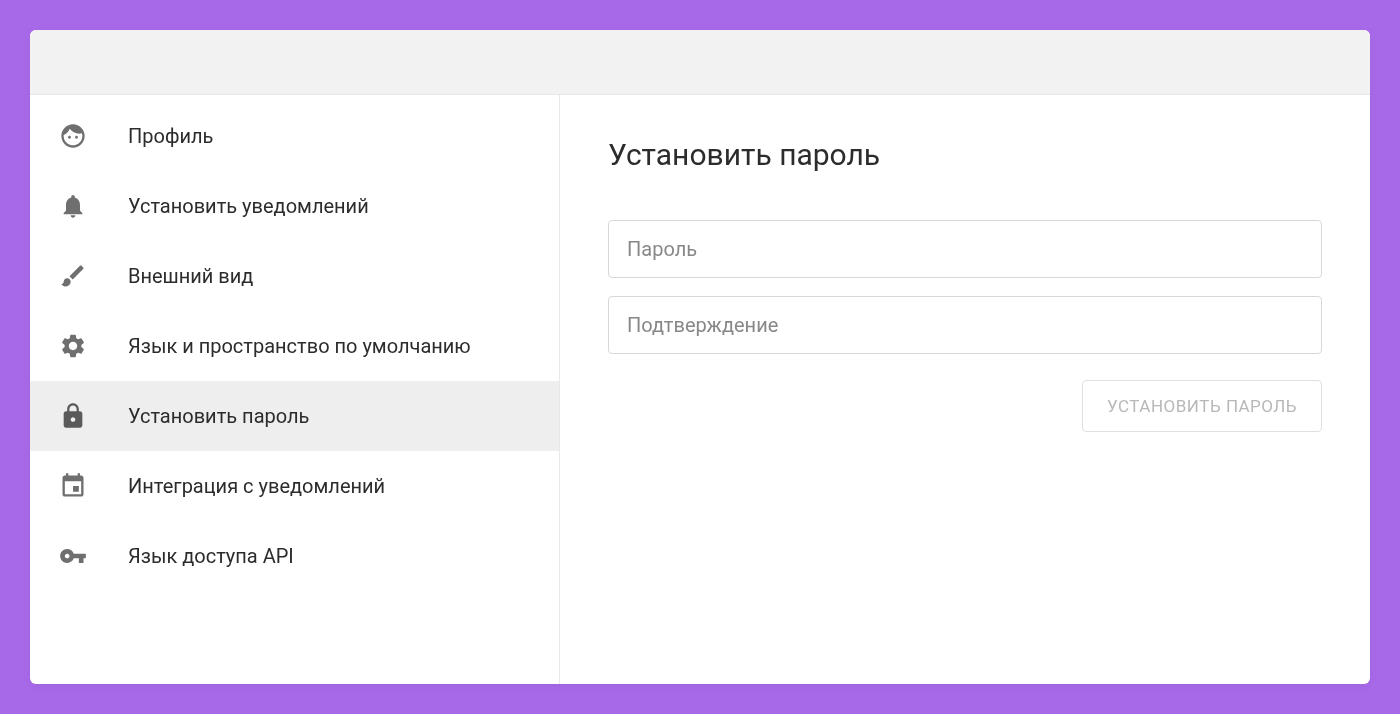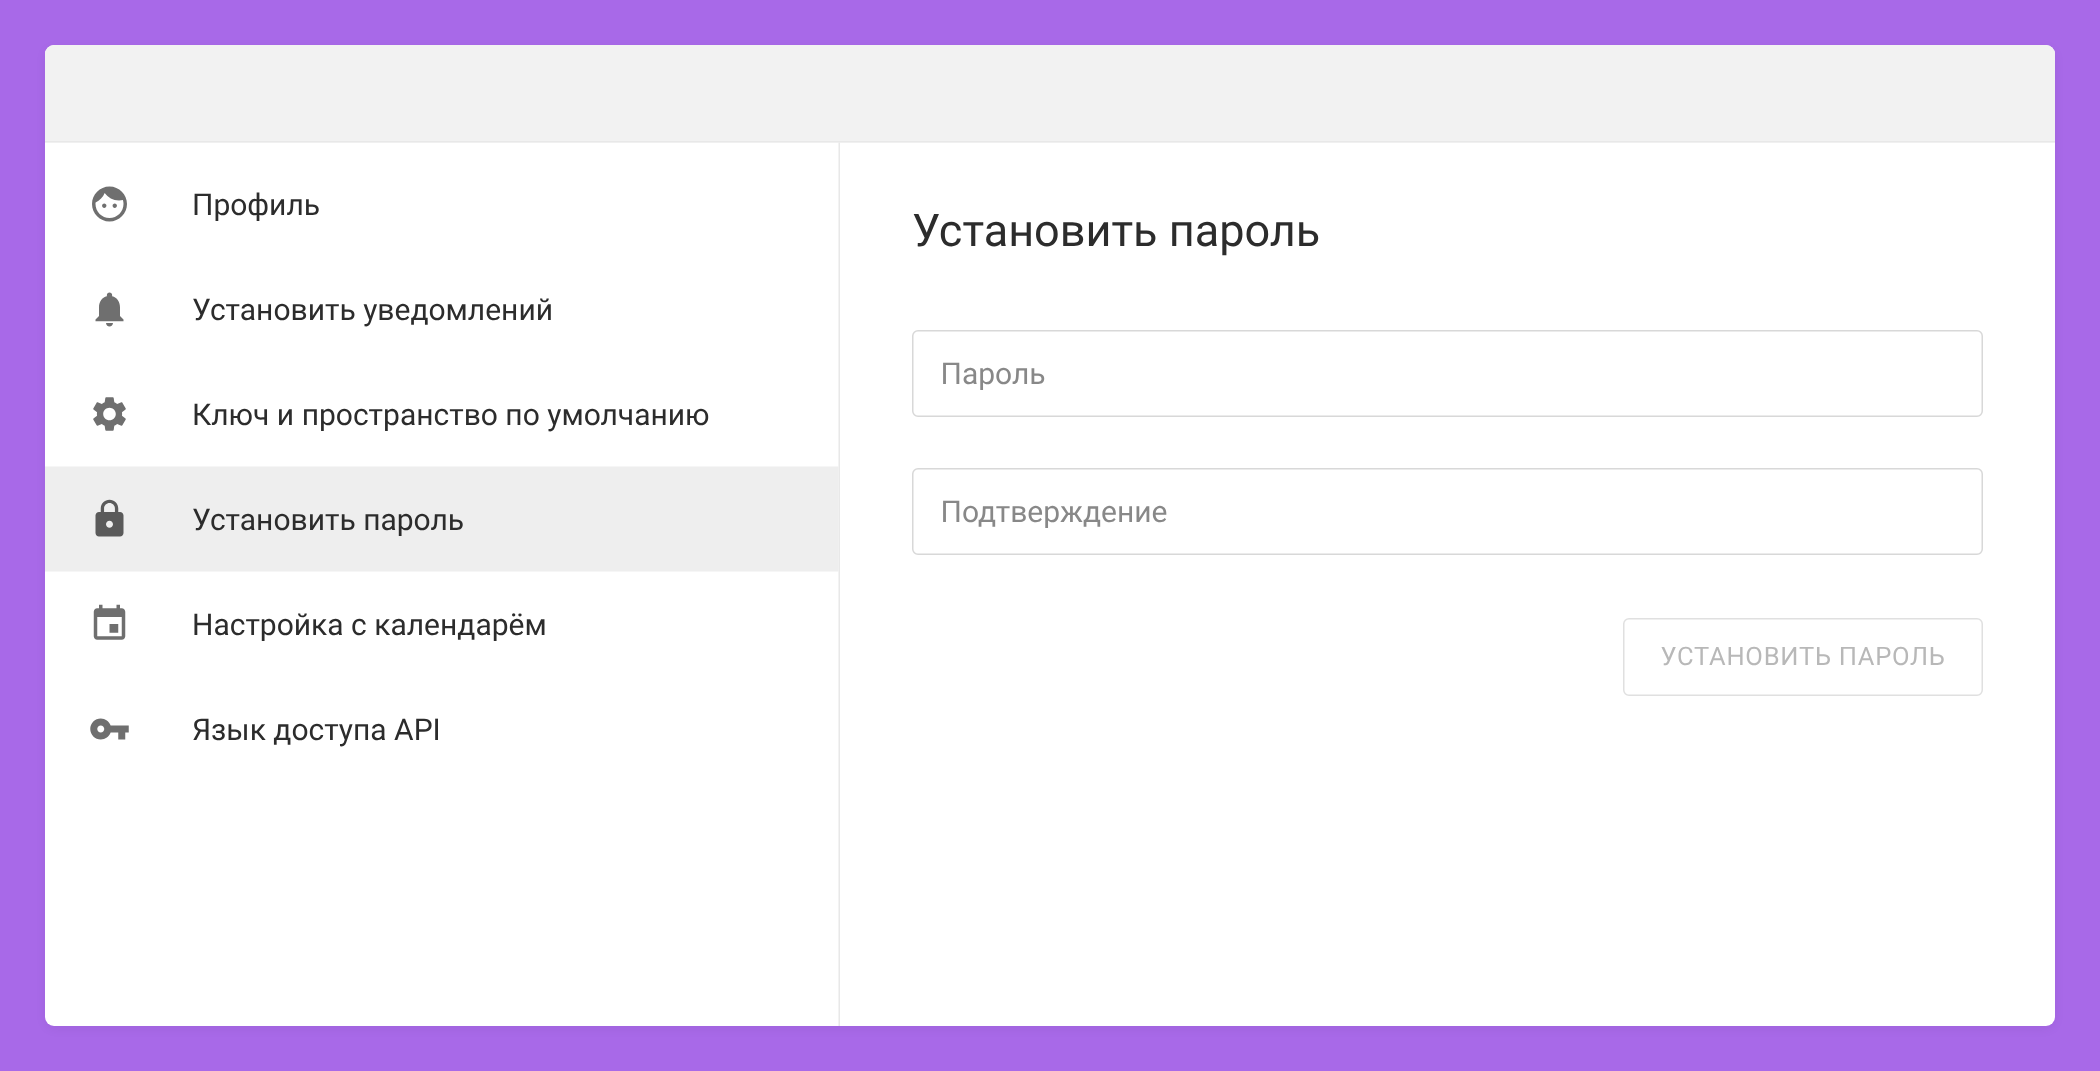--- a/index.html
+++ b/index.html
@@ -99,21 +99,21 @@
     }
     
     .form-input {
       width: 100%;
       height: 58px;
       border: 1px solid #d8d8d8;
       border-radius: 4px;
       padding: 0 18px;
       font-size: 20px;
       color: #444;
-      margin-bottom: 34px;
+      margin-bottom: 18px;
       font-family: inherit;
       outline: none;
     }
     
     .form-input::placeholder {
       color: #888;
     }
     
     .button-row {
       display: flex;
@@ -155,46 +155,54 @@
 
       <div class="sidebar-item">
         <span class="icon">
           <svg viewBox="0 0 24 24">
               <path d="M12 22c1.1 0 2-.9 2-2h-4c0 1.1.89 2 2 2zm6-6v-5c0-3.07-1.64-5.64-4.5-6.32V4c0-.83-.67-1.5-1.5-1.5s-1.5.67-1.5 1.5v.68C7.63 5.36 6 7.92 6 11v5l-2 2v1h16v-1l-2-2z"></path>
             </svg>
         </span>
         <span class="label">Установить уведомлений</span>
       </div>
 
+      <div class="sidebar-item">
+        <span class="icon">
+          <svg viewBox="0 0 24 24">
+              <path d="M7 14c-1.66 0-3 1.34-3 3 0 1.31-1.16 2-2 2 .92 1.22 2.49 2 4 2 2.21 0 4-1.79 4-4 0-1.66-1.34-3-3-3zm13.71-9.37l-1.34-1.34c-.39-.39-1.02-.39-1.41 0L9 12.25 11.75 15l8.96-8.96c.39-.39.39-1.02 0-1.41z"></path>
+            </svg>
+        </span>
+        <span class="label">Внешний вид</span>
+      </div>
 
       <div class="sidebar-item">
         <span class="icon">
           <svg viewBox="0 0 24 24">
               <path d="M19.14,12.94c0.04-0.3,0.06-0.61,0.06-0.94c0-0.32-0.02-0.64-0.07-0.94l2.03-1.58c0.18-0.14,0.23-0.41,0.12-0.61 l-1.92-3.32c-0.12-0.22-0.37-0.29-0.59-0.22l-2.39,0.96c-0.5-0.38-1.03-0.7-1.62-0.94L14.4,2.81c-0.04-0.24-0.24-0.41-0.48-0.41 h-3.84c-0.24,0-0.43,0.17-0.47,0.41L9.25,5.35C8.66,5.59,8.12,5.92,7.63,6.29L5.24,5.33c-0.22-0.08-0.47,0-0.59,0.22L2.74,8.87 C2.62,9.08,2.66,9.34,2.86,9.48l2.03,1.58C4.84,11.36,4.8,11.69,4.8,12s0.02,0.64,0.07,0.94l-2.03,1.58 c-0.18,0.14-0.23,0.41-0.12,0.61l1.92,3.32c0.12,0.22,0.37,0.29,0.59,0.22l2.39-0.96c0.5,0.38,1.03,0.7,1.62,0.94l0.36,2.54 c0.05,0.24,0.24,0.41,0.48,0.41h3.84c0.24,0,0.44-0.17,0.47-0.41l0.36-2.54c0.59-0.24,1.13-0.56,1.62-0.94l2.39,0.96 c0.22,0.08,0.47,0,0.59-0.22l1.92-3.32c0.12-0.22,0.07-0.47-0.12-0.61L19.14,12.94z M12,15.6c-1.98,0-3.6-1.62-3.6-3.6 s1.62-3.6,3.6-3.6s3.6,1.62,3.6,3.6S13.98,15.6,12,15.6z"></path>
             </svg>
         </span>
-        <span class="label">Ключ и пространство по умолчанию</span>
+        <span class="label">Язык и пространство по умолчанию</span>
       </div>
 
       <div class="sidebar-item selected">
         <span class="icon">
           <svg viewBox="0 0 24 24">
               <path d="M18 8h-1V6c0-2.76-2.24-5-5-5S7 3.24 7 6v2H6c-1.1 0-2 .9-2 2v10c0 1.1.9 2 2 2h12c1.1 0 2-.9 2-2V10c0-1.1-.9-2-2-2zm-6 9c-1.1 0-2-.9-2-2s.9-2 2-2 2 .9 2 2-.9 2-2 2zm3.1-9H8.9V6c0-1.71 1.39-3.1 3.1-3.1 1.71 0 3.1 1.39 3.1 3.1v2z"></path>
             </svg>
         </span>
         <span class="label">Установить пароль</span>
       </div>
 
       <div class="sidebar-item">
         <span class="icon">
           <svg viewBox="0 0 24 24">
               <path d="M17 12h-5v5h5v-5zM16 1v2H8V1H6v2H5c-1.11 0-1.99.9-1.99 2L3 19c0 1.1.89 2 2 2h14c1.1 0 2-.9 2-2V5c0-1.1-.9-2-2-2h-1V1h-2zm3 18H5V8h14v11z"></path>
             </svg>
         </span>
-        <span class="label">Настройка с календарём</span>
+        <span class="label">Интеграция с уведомлений</span>
       </div>
 
       <div class="sidebar-item">
         <span class="icon">
           <svg viewBox="0 0 24 24">
               <path d="M12.65 10C11.83 7.67 9.61 6 7 6c-3.31 0-6 2.69-6 6s2.69 6 6 6c2.61 0 4.83-1.67 5.65-4H17v4h4v-4h2v-4H12.65zM7 14c-1.1 0-2-.9-2-2s.9-2 2-2 2 .9 2 2-.9 2-2 2z"></path>
             </svg>
         </span>
         <span class="label">Язык доступа API</span>
       </div>

